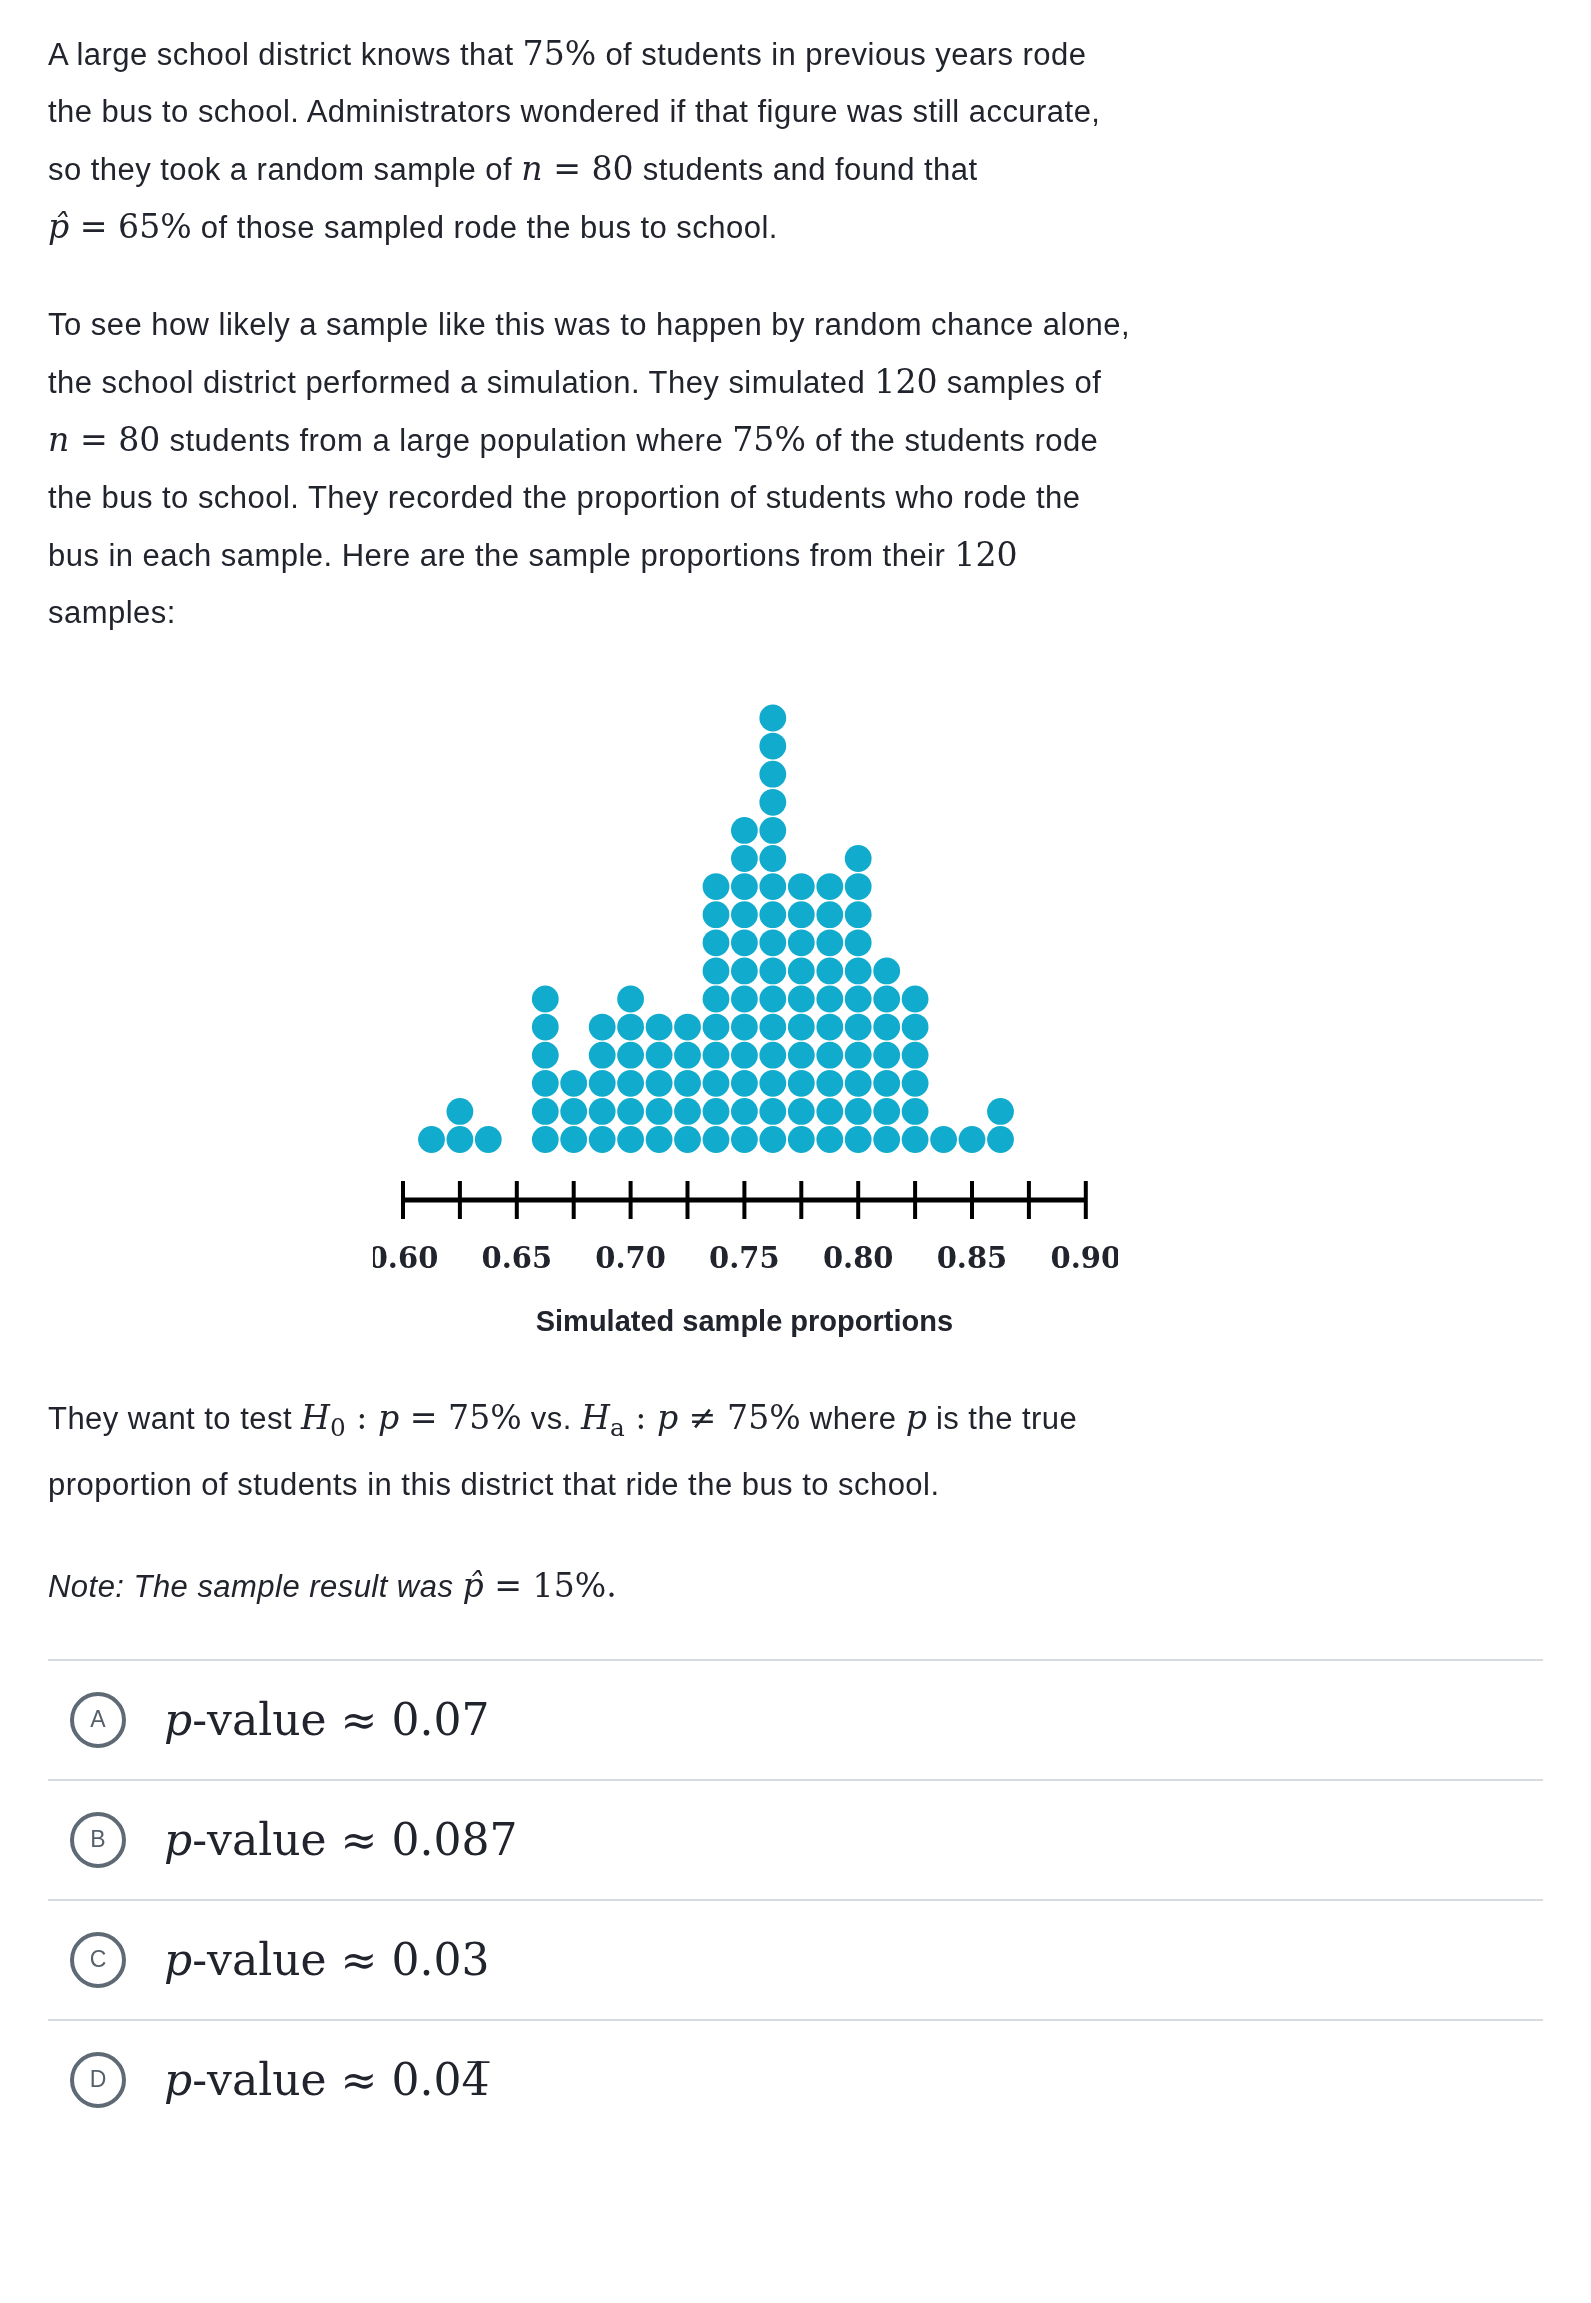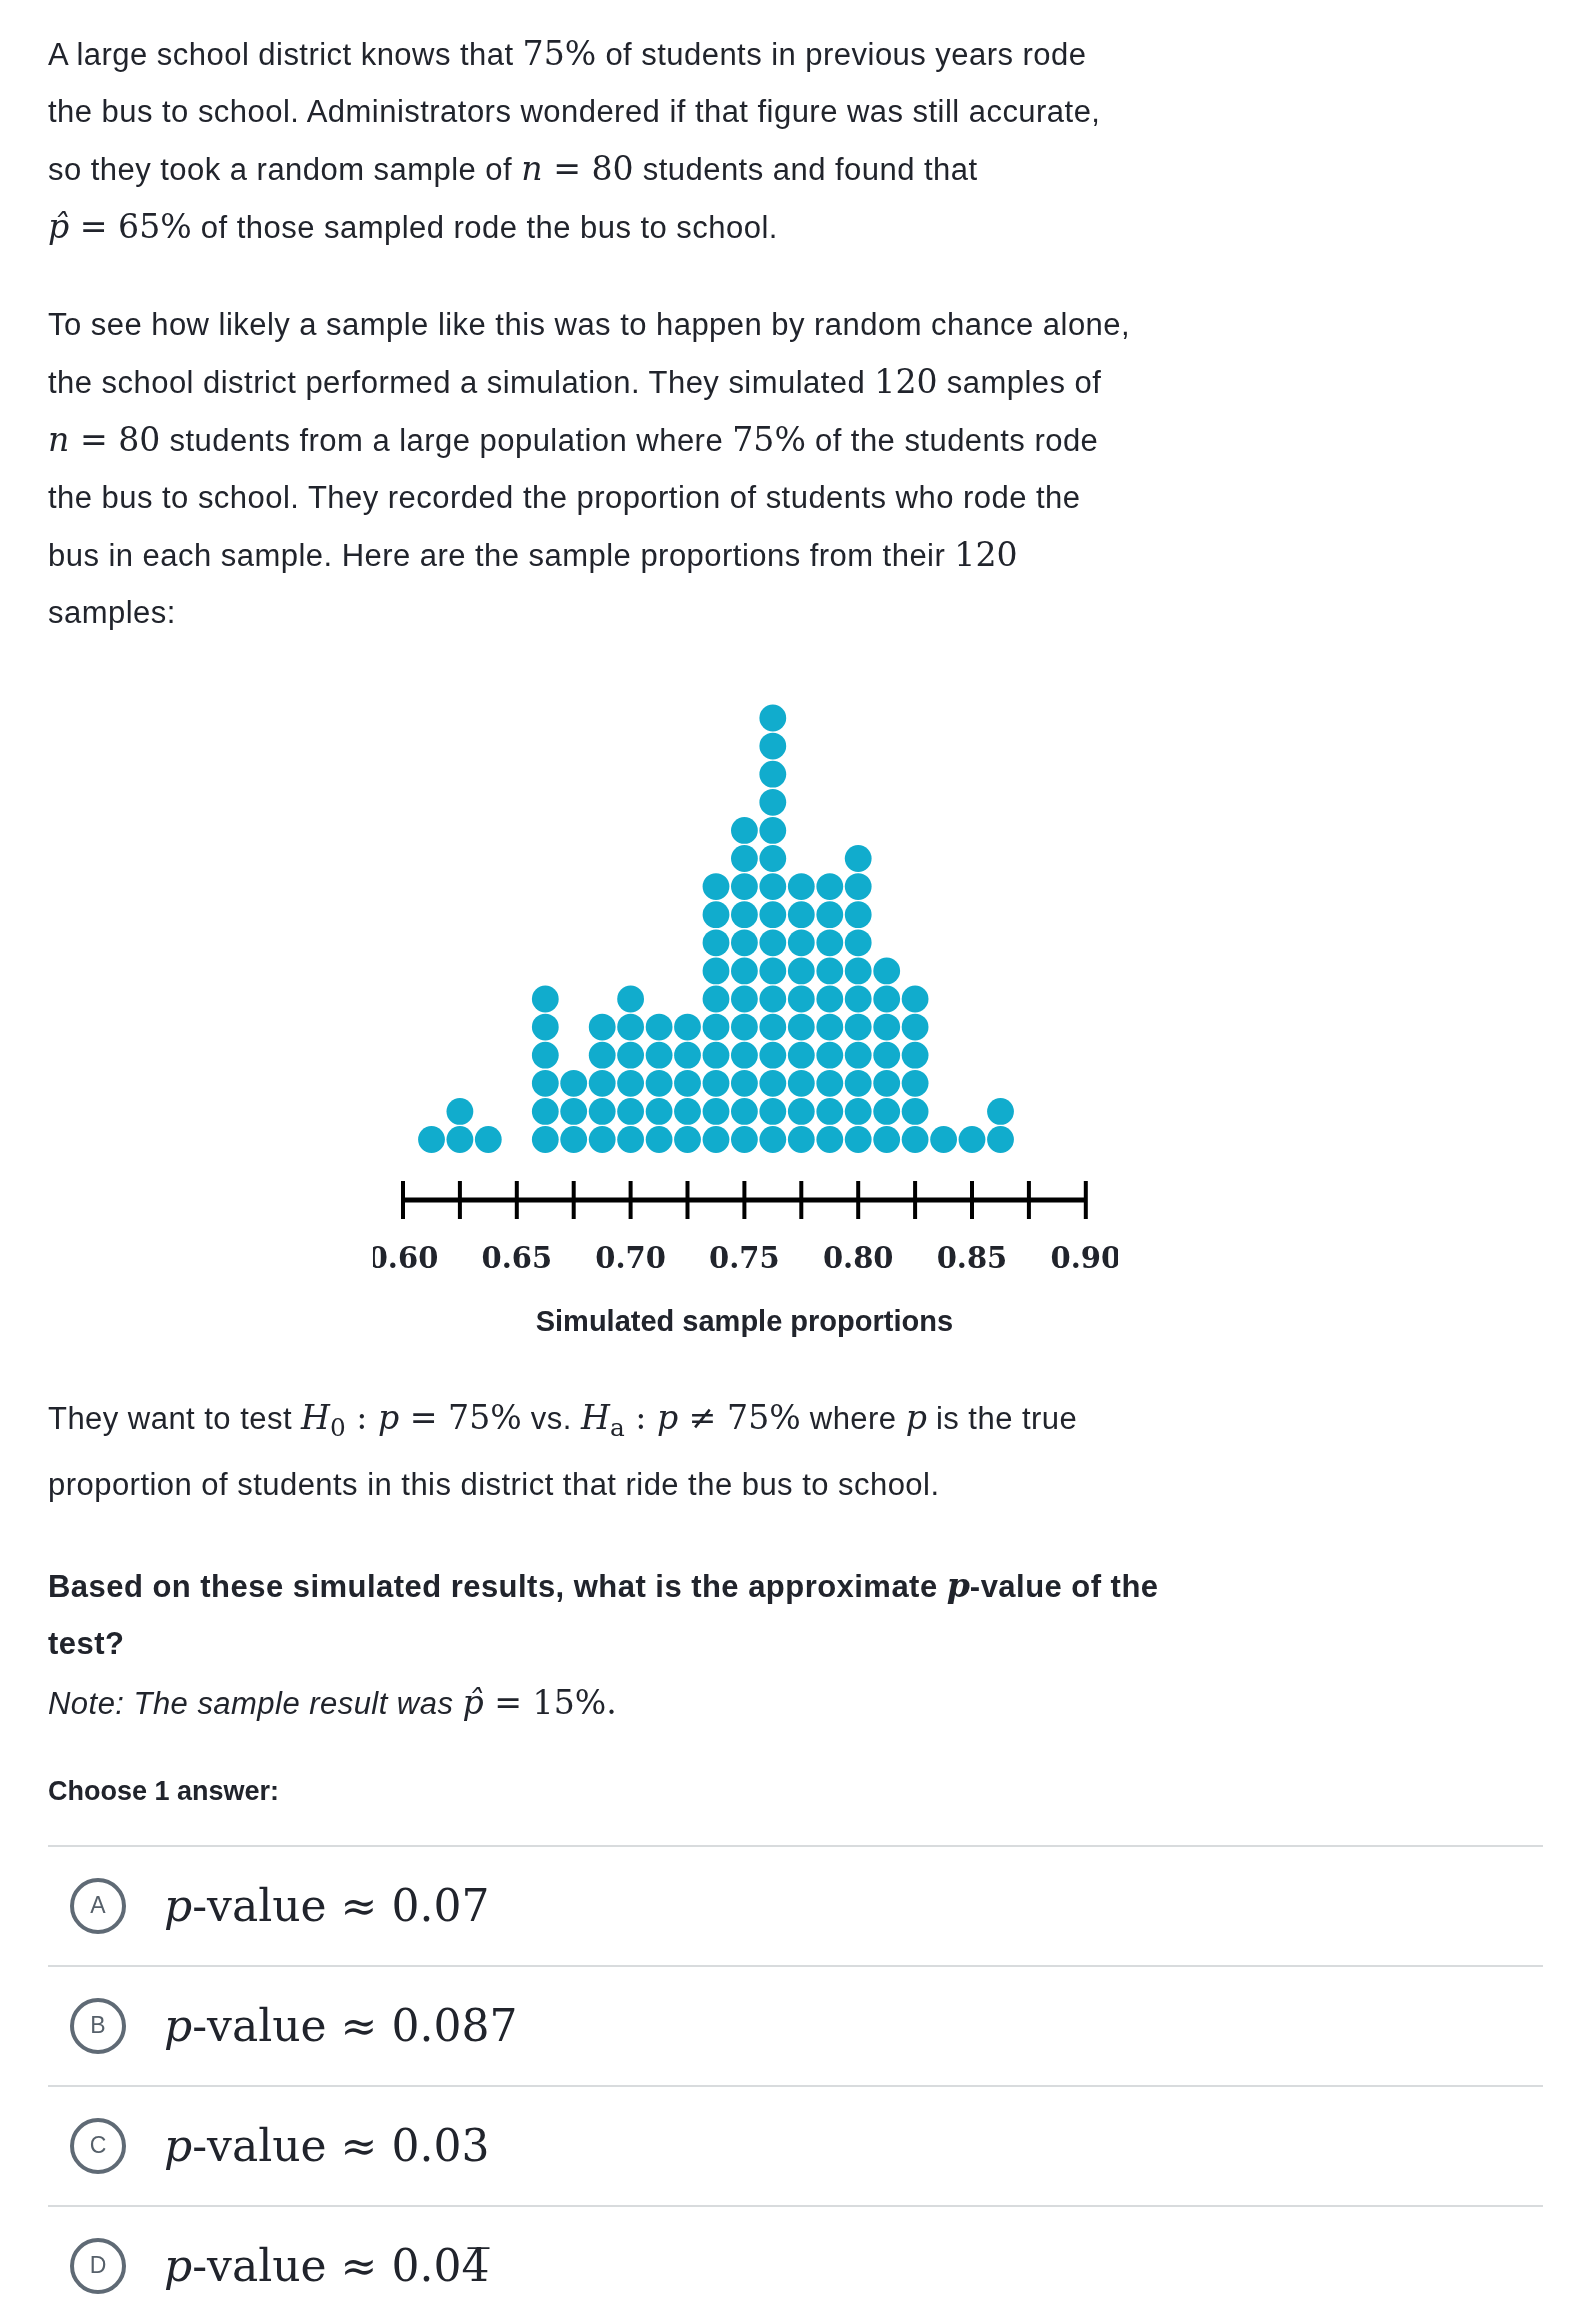--- a/index.html
+++ b/index.html
@@ -197,25 +197,23 @@
         <text x="371.40000000000003" y="585" text-anchor="middle" class="ticklab">0.75</text>
         <text x="485.20000000000016" y="585" text-anchor="middle" class="ticklab">0.80</text>
         <text x="599" y="585" text-anchor="middle" class="ticklab">0.85</text>
         <text x="712.8000000000001" y="585" text-anchor="middle" class="ticklab">0.90</text>
         <text x="371.40000000000003" y="648" text-anchor="middle" class="axtitle">Simulated sample proportions</text>
       </svg>
   </div>
 
   <p class="para" style="margin:0 0 44px 0"><span class="sg-t">They want to test </span><span class="sg-i">H</span><span class="sg-s">0</span><span class="sg-m"> : </span><span class="sg-i">p</span><span class="sg-m"> = 75%</span><span class="sg-t"> vs. </span><span class="sg-i">H</span><span class="sg-s">a</span><span class="sg-m"> : </span><span class="sg-i">p</span><span class="sg-m"> ≠ 75%</span><span class="sg-t"> where </span><span class="sg-i">p</span><span class="sg-t"> is the true</span><br><span class="sg-t">proportion of students in this district that ride the bus to school.</span></p>
 
-  <p class="para question"><span class="sg-t">Based on these simulated results, what is the approximate </span><span class="sg-i">p</span><span class="sg-t">-value of the</span><br><span class="sg-t">test?</span></p>
 
   <p class="para note"><span class="sg-t">Note: The sample result was </span><span class="sg-h">p̂</span><span class="sg-m"> = 15%.</span></p>
 
-  <div class="choose">Choose 1 answer:</div>
 
   <div class="divider"></div>
 
   <div class="opt-row">
     <div class="radio">
       <span>A</span>
     </div>
     <div class="opt-label"><i class="v">p</i><span>-value ≈ 0.07</span></div>
   </div>
 

